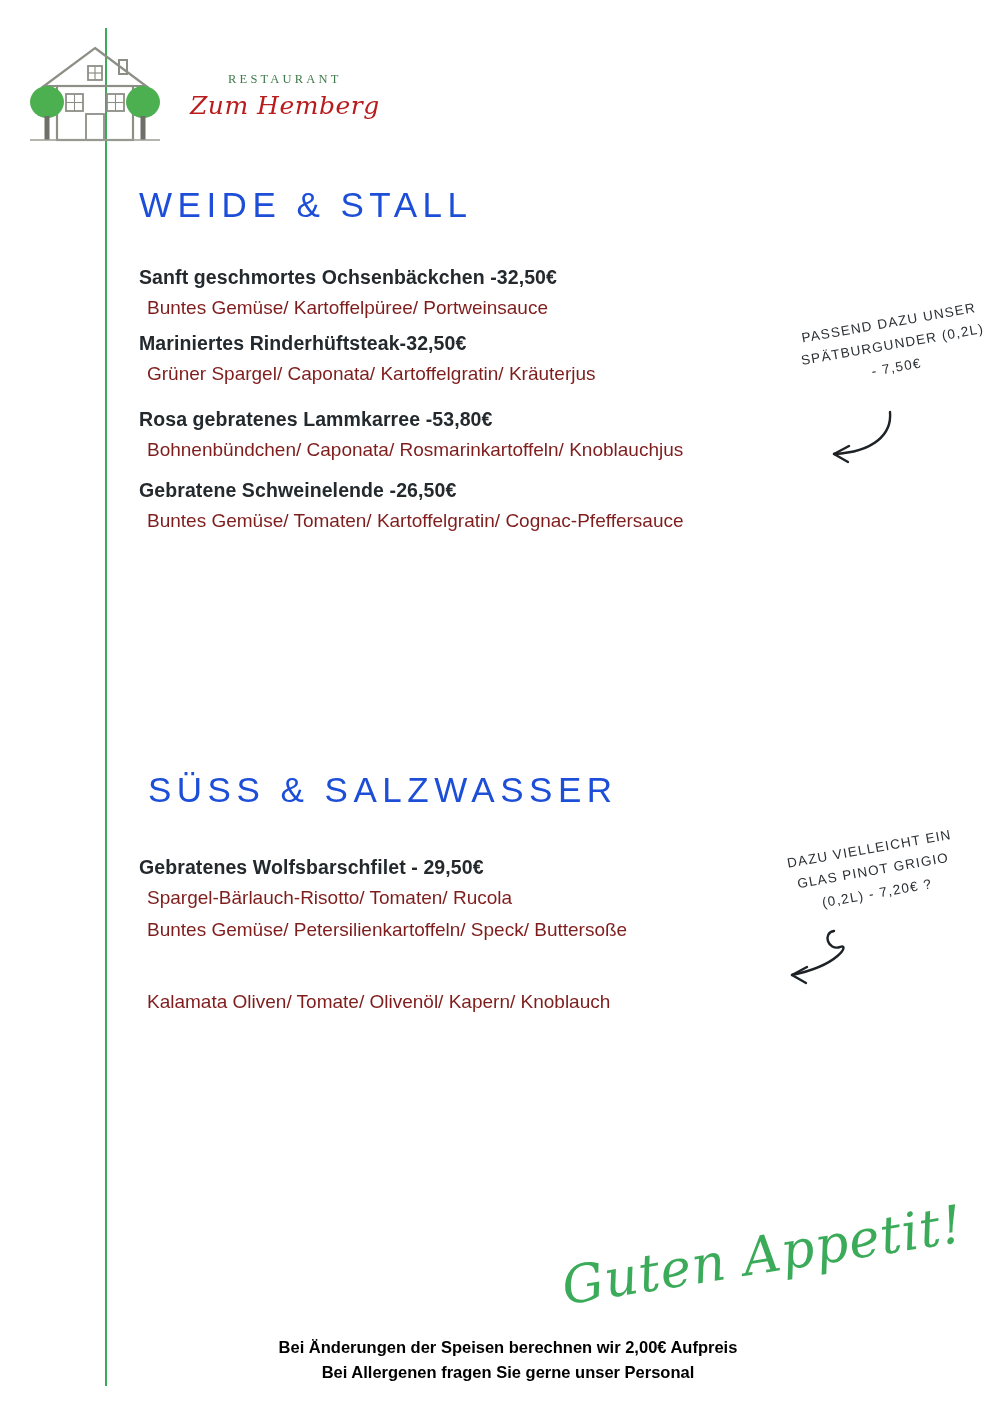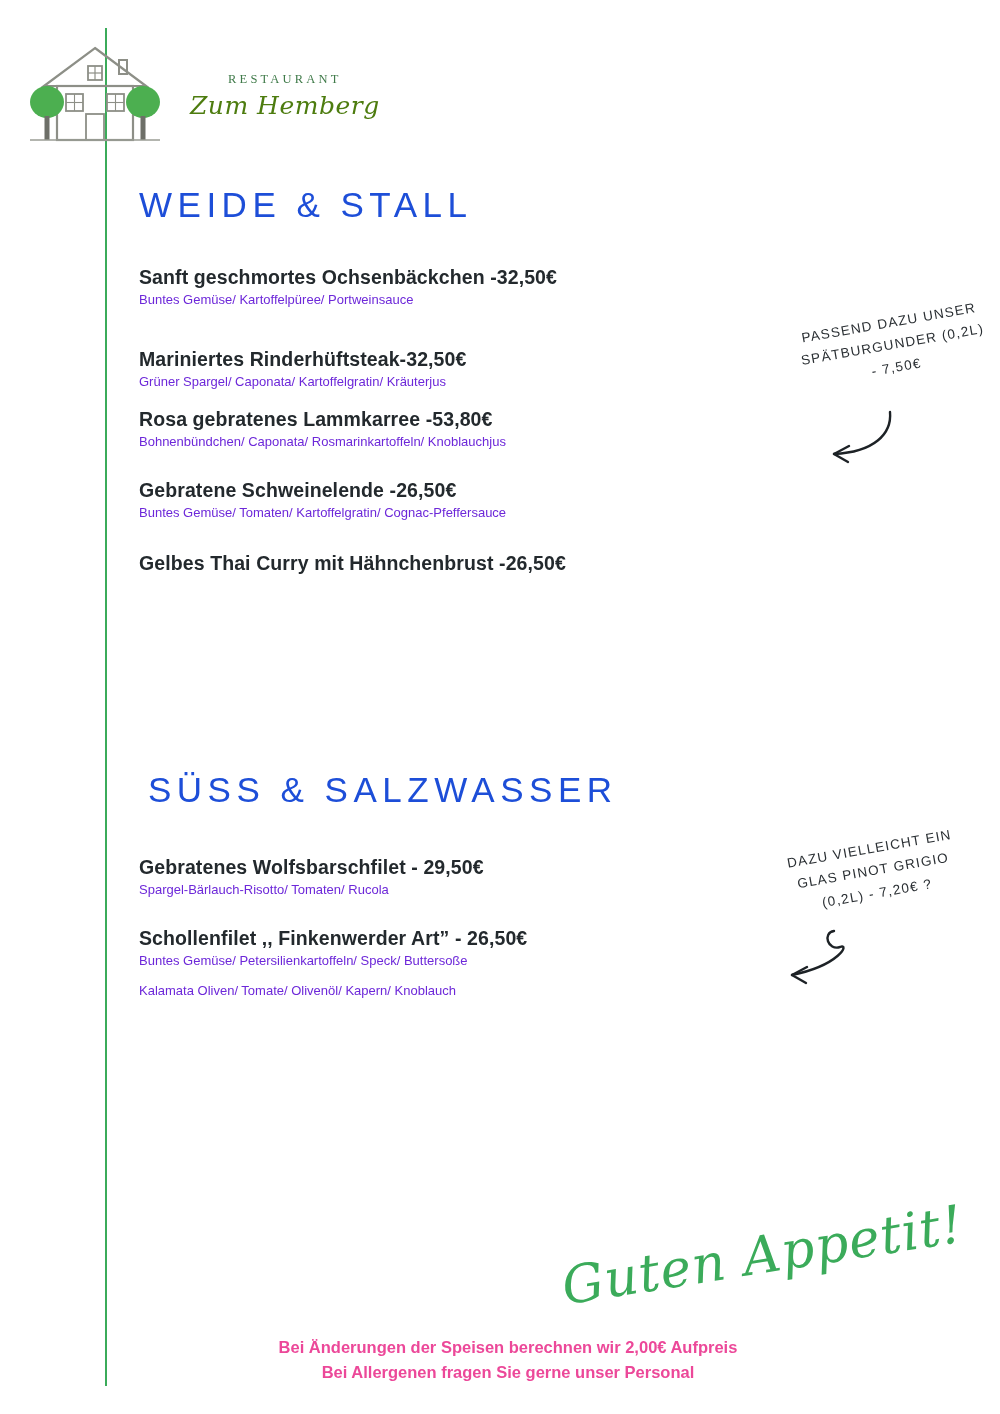--- a/index.html
+++ b/index.html
@@ -43,21 +43,21 @@
     font-family: "Liberation Serif", serif;
     font-size: 12.5px;
     letter-spacing: 3.2px;
     color: #3f7a49;
     display: block;
   }
   .logo-name {
     font-family: "DejaVu Serif", serif;
     font-style: italic;
     font-size: 25px;
-    color: #4d7c0f;
+    color: #b91c1c;
     display: block;
     margin-top: 7px;
     letter-spacing: 0.5px;
   }
 
   
   .section-title {
     position: absolute;
     font-family: "Liberation Sans", sans-serif;
     font-weight: 400;
@@ -72,24 +72,24 @@
   .dish { position: absolute; left: 139px; }
   .dish-name {
     font-size: 19.5px;
     font-weight: bold;
     letter-spacing: 0.1px;
     color: #23292d;
     margin: 16px 0 3px 0;
     white-space: nowrap;
   }
   .dish-desc {
-    font-size: 13px;
+    font-size: 19px;
     font-weight: 400;
-    color: #6d28d9;
-    margin: 0;
+    color: #7f1d1d;
+    margin: 8px;
     white-space: nowrap;
   }
 
   
   .note {
     position: absolute;
     font-family: "Liberation Sans", sans-serif;
     font-size: 13.5px;
     letter-spacing: 1.2px;
     color: #2a2f33;
@@ -115,21 +115,21 @@
   }
 
   
   .footer {
     position: absolute;
     left: 16px; right: 0;
     bottom: 28px;
     text-align: center;
     font-size: 16.5px;
     font-weight: bold;
-    color: #ec4899;
+    color: #000000;
     line-height: 1.55;
   }
 </style>
 </head>
 <body>
 
 <div class="left-rule"></div>
 
 <div class="logo">
   <div class="logo-art">
@@ -170,37 +170,36 @@
   </div>
 </div>
 
 <div class="section-title" id="sec1-title">WEIDE &amp; STALL</div>
 
 <div class="dish" style="top:250px">
   <p class="dish-name">Sanft geschmortes Ochsenbäckchen -32,50€</p>
   <p class="dish-desc">Buntes Gemüse/ Kartoffelpüree/ Portweinsauce</p>
 </div>
 
-<div class="dish" style="top:332px">
+<div class="dish" style="top:316px">
   <p class="dish-name">Mariniertes Rinderhüftsteak-32,50€</p>
   <p class="dish-desc">Grüner Spargel/ Caponata/ Kartoffelgratin/ Kräuterjus</p>
 </div>
 
 <div class="dish" style="top:392px">
   <p class="dish-name">Rosa gebratenes Lammkarree -53,80€</p>
   <p class="dish-desc">Bohnenbündchen/ Caponata/ Rosmarinkartoffeln/ Knoblauchjus</p>
 </div>
 
 <div class="dish" style="top:463px">
   <p class="dish-name">Gebratene Schweinelende -26,50€</p>
   <p class="dish-desc">Buntes Gemüse/ Tomaten/ Kartoffelgratin/ Cognac-Pfeffersauce</p>
 </div>
 
 <div class="dish" style="top:536px">
-  <p class="dish-name">Gelbes Thai Curry mit Hähnchenbrust -26,50€</p>
 </div>
 
 <div class="note" id="note1">
   <div>PASSEND DAZU UNSER</div>
   <div>SPÄTBURGUNDER (0,2L)</div>
   <div>- 7,50€</div>
 </div>
 <div class="note-arrow" style="left:808px; top:408px;">
   <svg width="90" height="60" viewBox="0 0 90 60" xmlns="http://www.w3.org/2000/svg">
     <path d="M82 4 C84 26 66 44 26 46" fill="none" stroke="#1d2226" stroke-width="2.4" stroke-linecap="round"></path>
@@ -209,21 +208,20 @@
 </div>
 
 <div class="section-title" id="sec2-title">SÜSS &amp; SALZWASSER</div>
 
 <div class="dish" style="top:840px">
   <p class="dish-name">Gebratenes Wolfsbarschfilet - 29,50€</p>
   <p class="dish-desc">Spargel-Bärlauch-Risotto/ Tomaten/ Rucola</p>
 </div>
 
 <div class="dish" style="top:911px">
-  <p class="dish-name">Schollenfilet ,, Finkenwerder Art”  - 26,50€</p>
   <p class="dish-desc">Buntes Gemüse/ Petersilienkartoffeln/ Speck/ Buttersoße</p>
 </div>
 
 <div class="dish" style="top:983px">
   <p class="dish-desc">Kalamata Oliven/ Tomate/ Olivenöl/ Kapern/ Knoblauch</p>
 </div>
 
 <div class="note" id="note2">
   <div>DAZU VIELLEICHT EIN</div>
   <div>GLAS PINOT GRIGIO</div>

